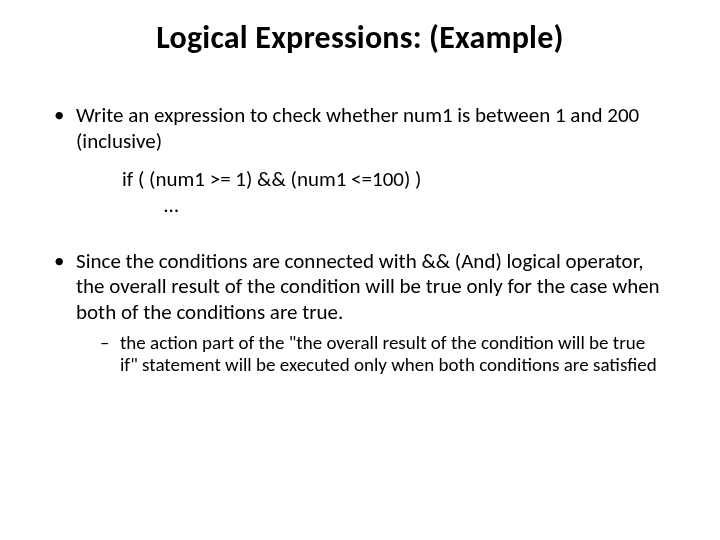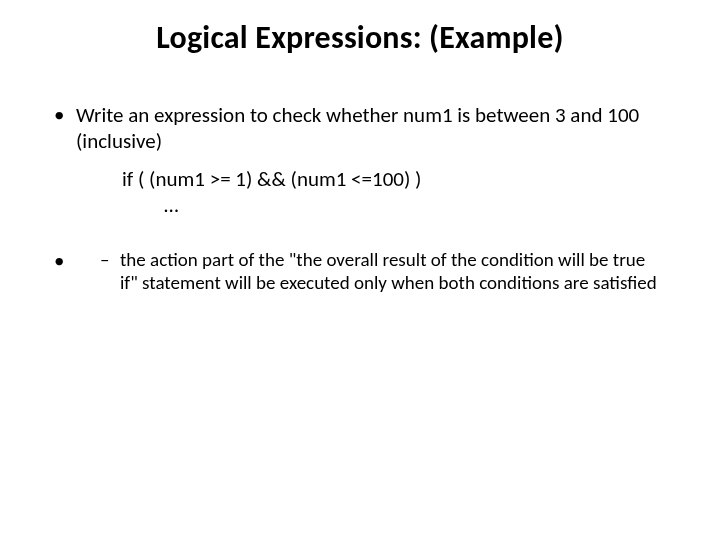--- a/index.html
+++ b/index.html
@@ -73,29 +73,30 @@
 </head>
 <body>
 
 <div class="slide">
 
   <h1 class="title">Logical Expressions: (Example)</h1>
 
   <ul class="bullets">
 
     <li>
-      <span>Write an expression to check whether num1  is between 3 and 100 (inclusive)</span>
+      <span>Write an expression to check whether num1  is between 1 and 200 (inclusive)</span>
       <div class="codeblock">
         <div>if ( (num1 &gt;= 1) &amp;&amp; (num1 &lt;=100) )</div>
         <div class="l2">…</div>
       </div>
     </li>
 
 
     <li>
+      <span>Since the conditions are connected with &amp;&amp; (And) logical operator, the overall result of the condition will be true only for the case when both of the conditions are true.</span>
       <ul class="sub">
         <li>
           <span>the action part of the "the overall result of the condition will be true if" statement  will be executed only when both conditions are satisfied</span>
         </li>
       </ul>
     </li>
 
   </ul>
 
 </div>

